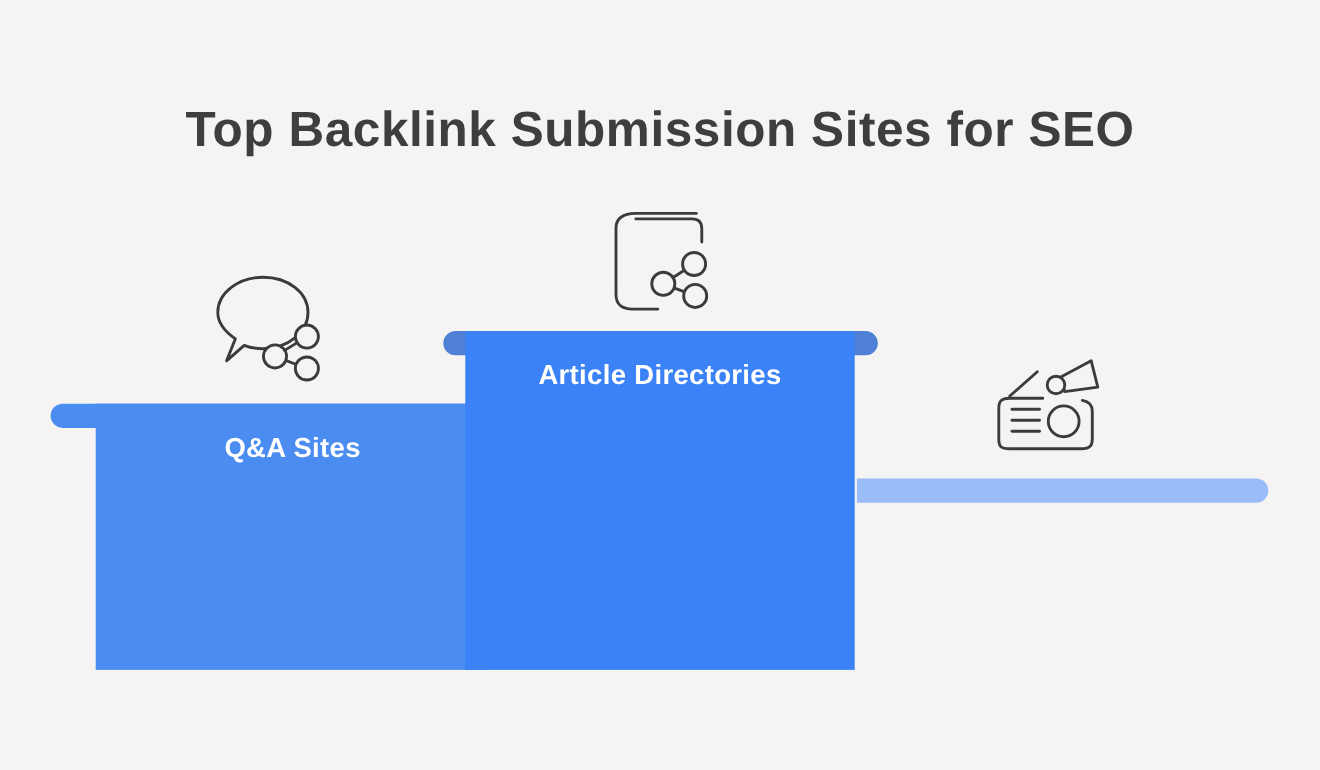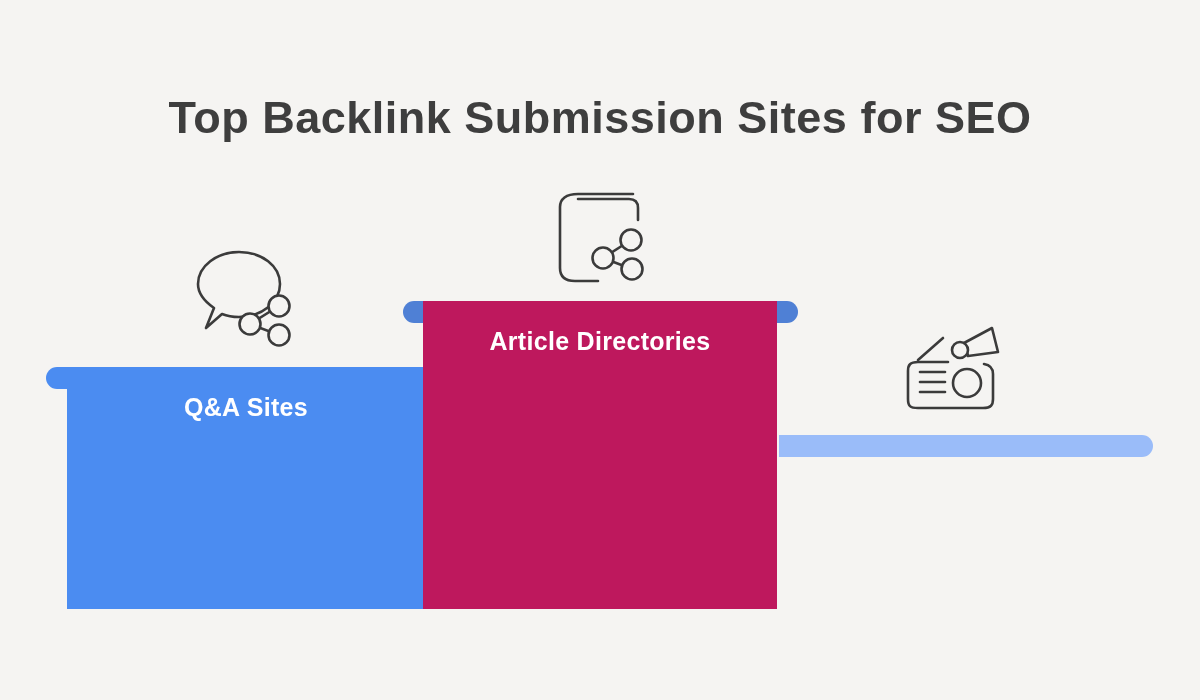--- a/index.html
+++ b/index.html
@@ -114,24 +114,24 @@
       <line x1="25" y1="47" x2="50" y2="47"></line>
       <line x1="25" y1="57" x2="50" y2="57"></line>
       <line x1="25" y1="67" x2="50" y2="67"></line>
       <circle cx="72" cy="58" r="14"></circle>
       <polygon class="bgfill" points="69,18 97,3 103,27 73,31"></polygon>
       <circle class="bgfill" cx="65" cy="25" r="8"></circle>
     </svg>
   </div>
 
   <div class="bar-cap cap-left" id="cap-qa" style="background-color: rgb(75, 140, 241);"></div>
-  <div class="bar-body" id="bar-qa" style="background-color: rgb(75, 140, 241); height: 242px;">
+  <div class="bar-body" id="bar-qa" style="background-color: rgb(75, 140, 241); height: 242px; margin-left: 20px;">
     <span class="bar-label">Q&amp;A Sites</span>
   </div>
 
   <div class="bar-cap cap-both" id="cap-art" style="background-color: rgb(79, 128, 213);"></div>
-  <div class="bar-body" id="bar-art" style="background-color: #be185d; height: 308px;">
+  <div class="bar-body" id="bar-art" style="background-color: #3b82f6; height: 308px;">
     <span class="bar-label">Article Directories</span>
   </div>
 
   <div class="bar-cap cap-right" id="cap-pr" style="background-color: rgb(154, 188, 249);"></div>
 
 </div>
 
 </body></html>

